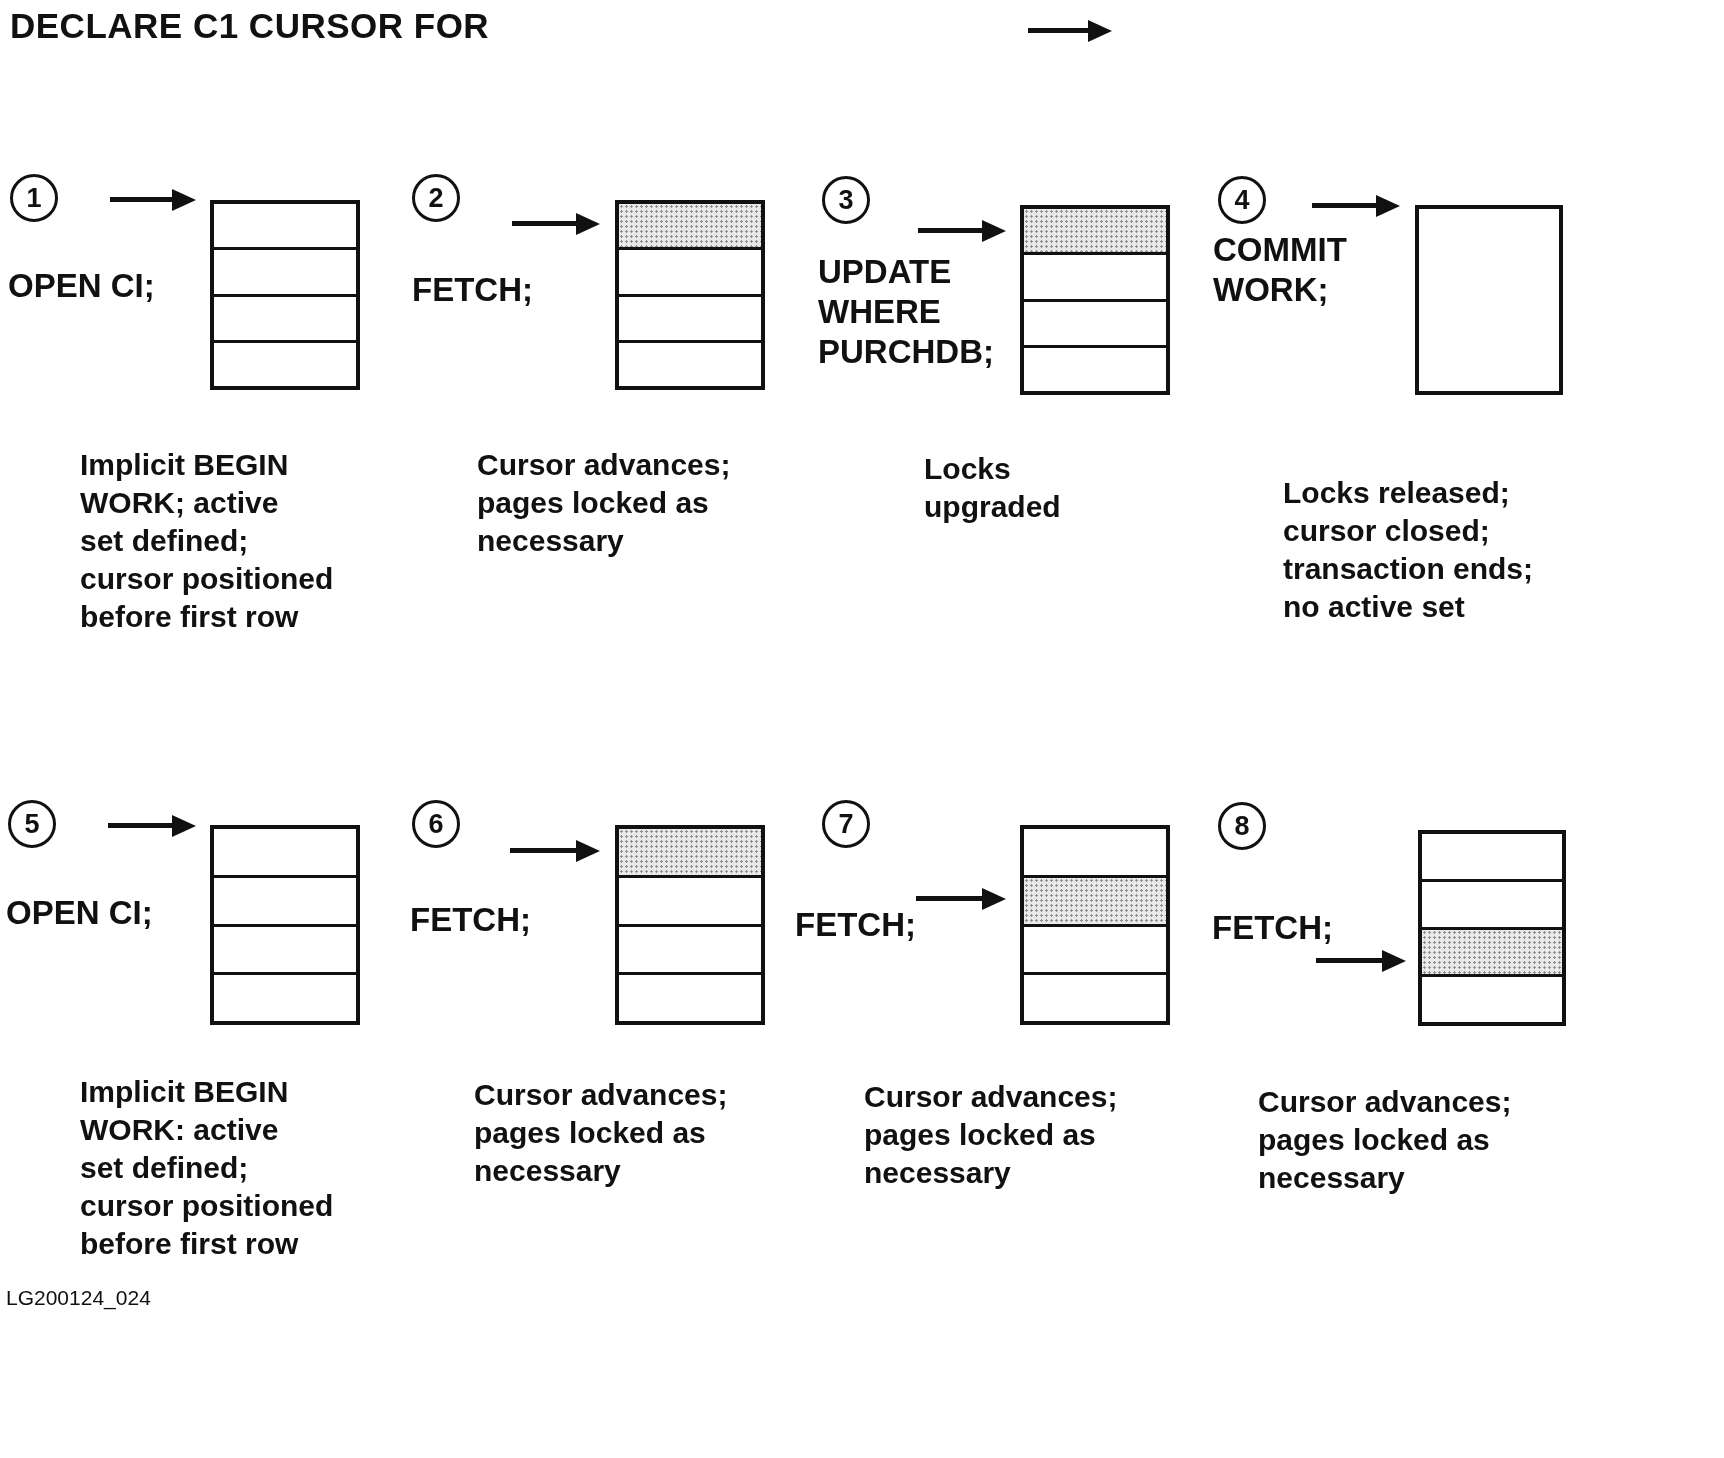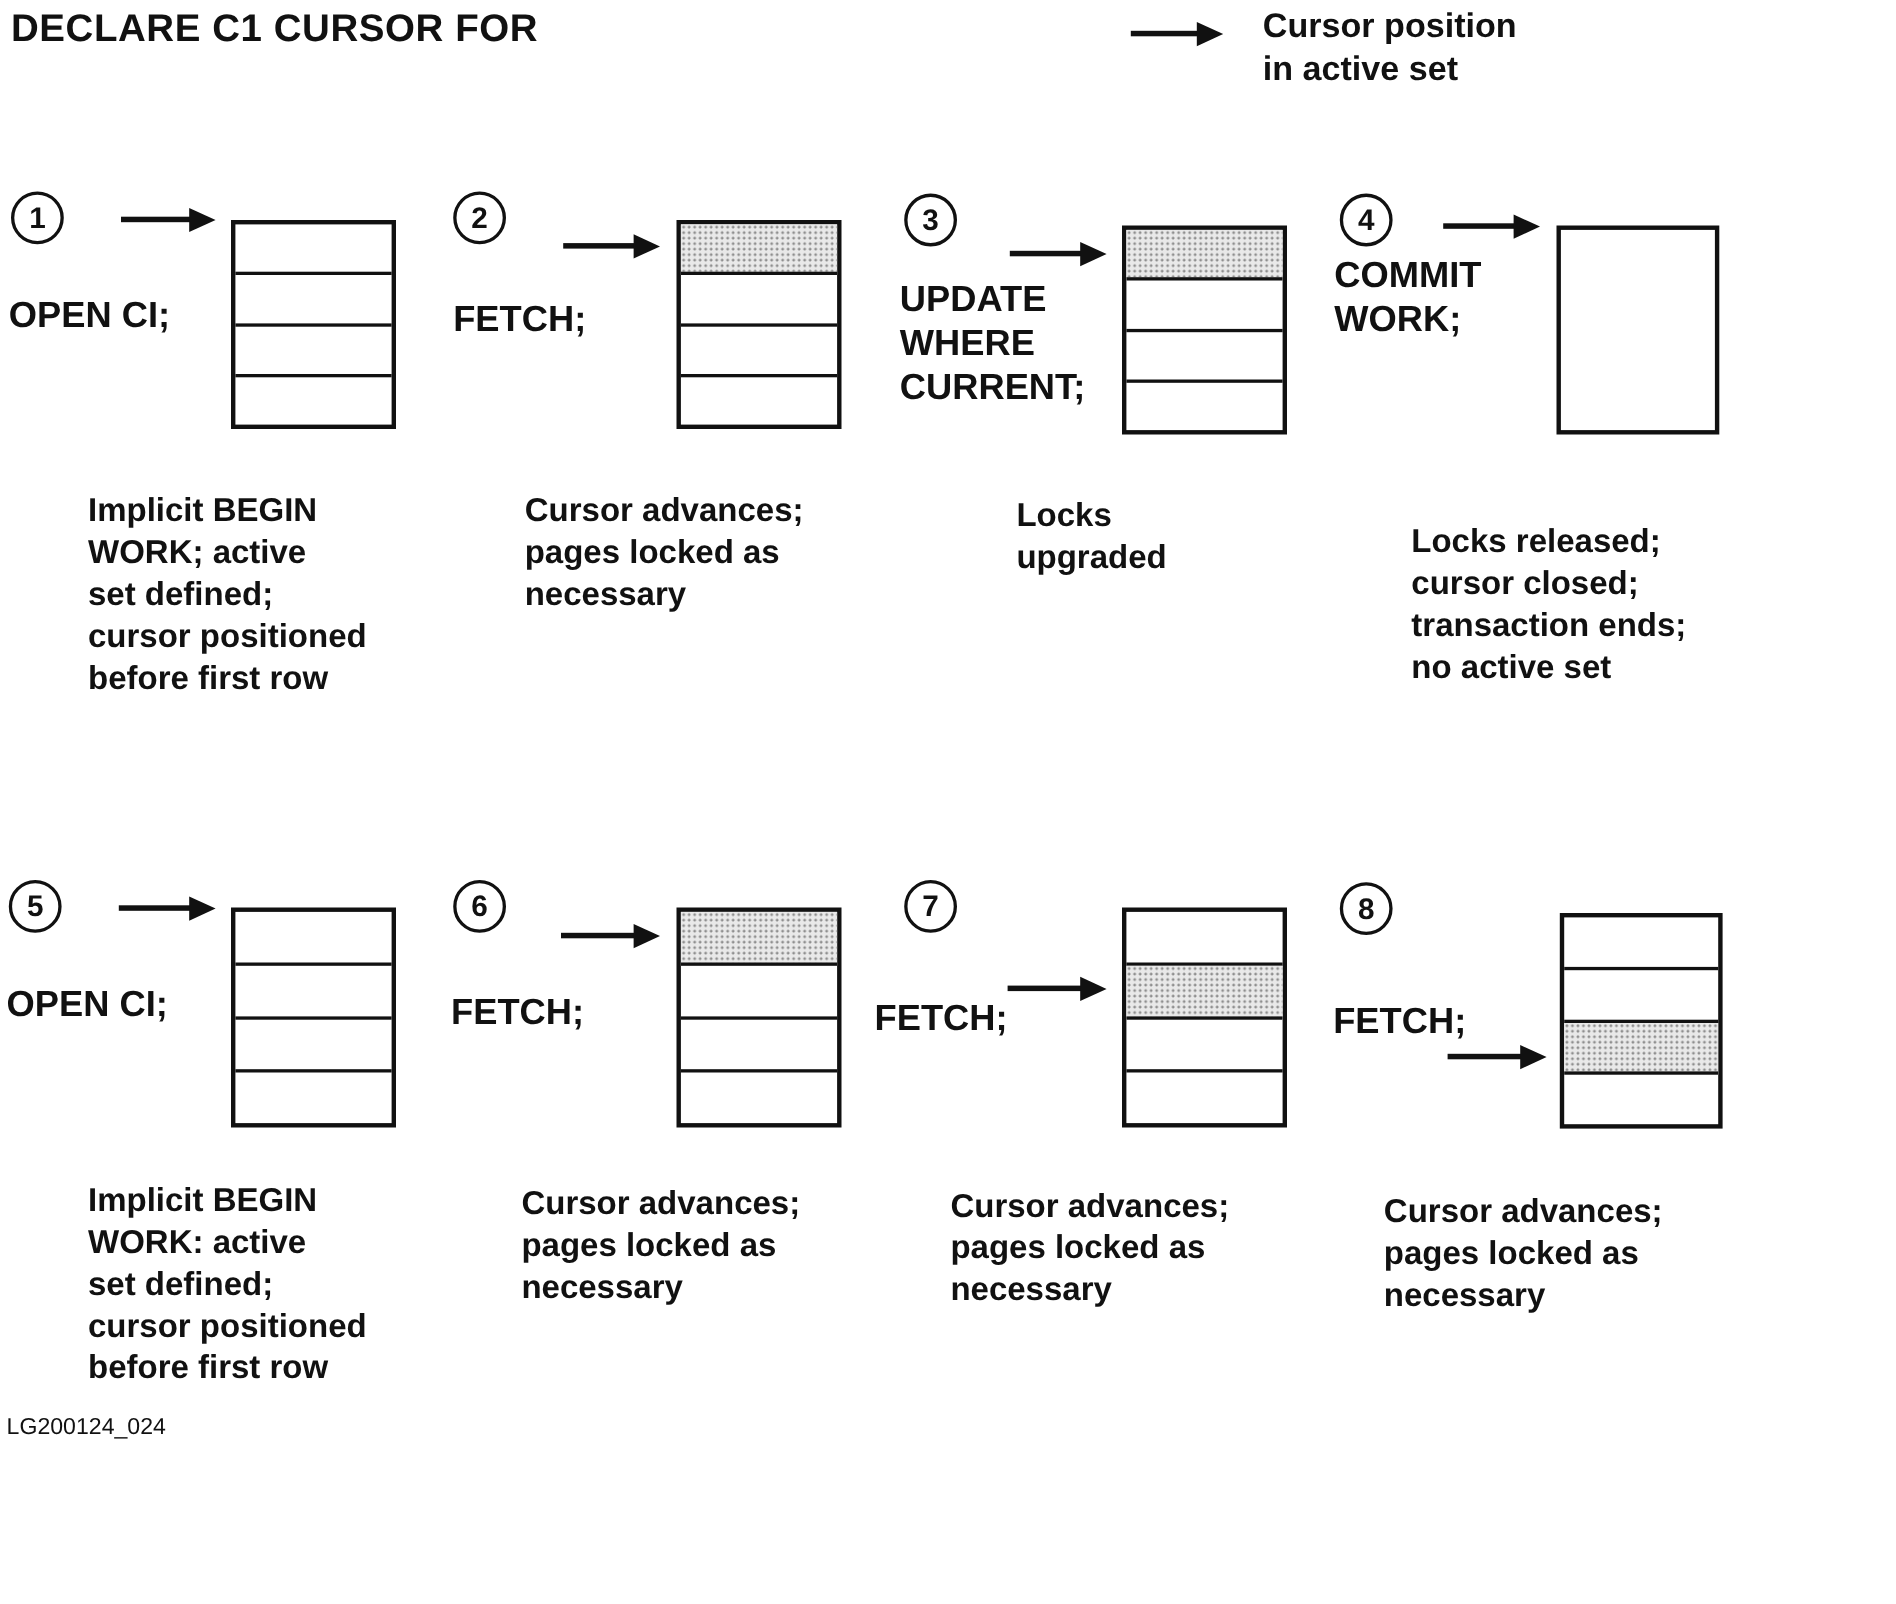--- a/index.html
+++ b/index.html
@@ -63,22 +63,20 @@
   }
 </style>
 </head>
 <body>
 
 <div class="page">
 
   <div class="title pre"><span>DECLARE C1 CURSOR FOR</span><br></div>
 
   <div class="arrow" style="left:1028px; top:28px; width:62px;"></div>
-  <div class="legend-text pre">Cursor position
-in active set</div>
 
   <div>
     <div class="step-circle" style="left:10px; top:174px;">
         <span>1</span>
       </div>
     <div class="arrow" style="left:110px; top:197px; width:64px;"></div>
     <div class="command pre" style="left:8px; top:266px;">OPEN CI;</div>
     <div class="set-table" style="left:210px; top:200px; width:150px; height:190px;">
       <div class="trow"></div>
       <div class="trow"></div>
@@ -109,21 +107,21 @@
 necessary</div>
   </div>
 
   <div>
     <div class="step-circle" style="left:822px; top:176px;">
         <span>3</span>
       </div>
     <div class="arrow" style="left:918px; top:228px; width:66px;"></div>
     <div class="command pre" style="left:818px; top:252px;">UPDATE
 WHERE
-CURRENT;</div>
+PURCHDB;</div>
     <div class="set-table" style="left:1020px; top:205px; width:150px; height:190px;">
       <div class="trow shaded"></div>
       <div class="trow"></div>
       <div class="trow"></div>
       <div class="trow"></div>
     </div>
     <div class="desc pre" style="left:924px; top:450px; width:220px;">Locks
 upgraded</div>
   </div>
 

